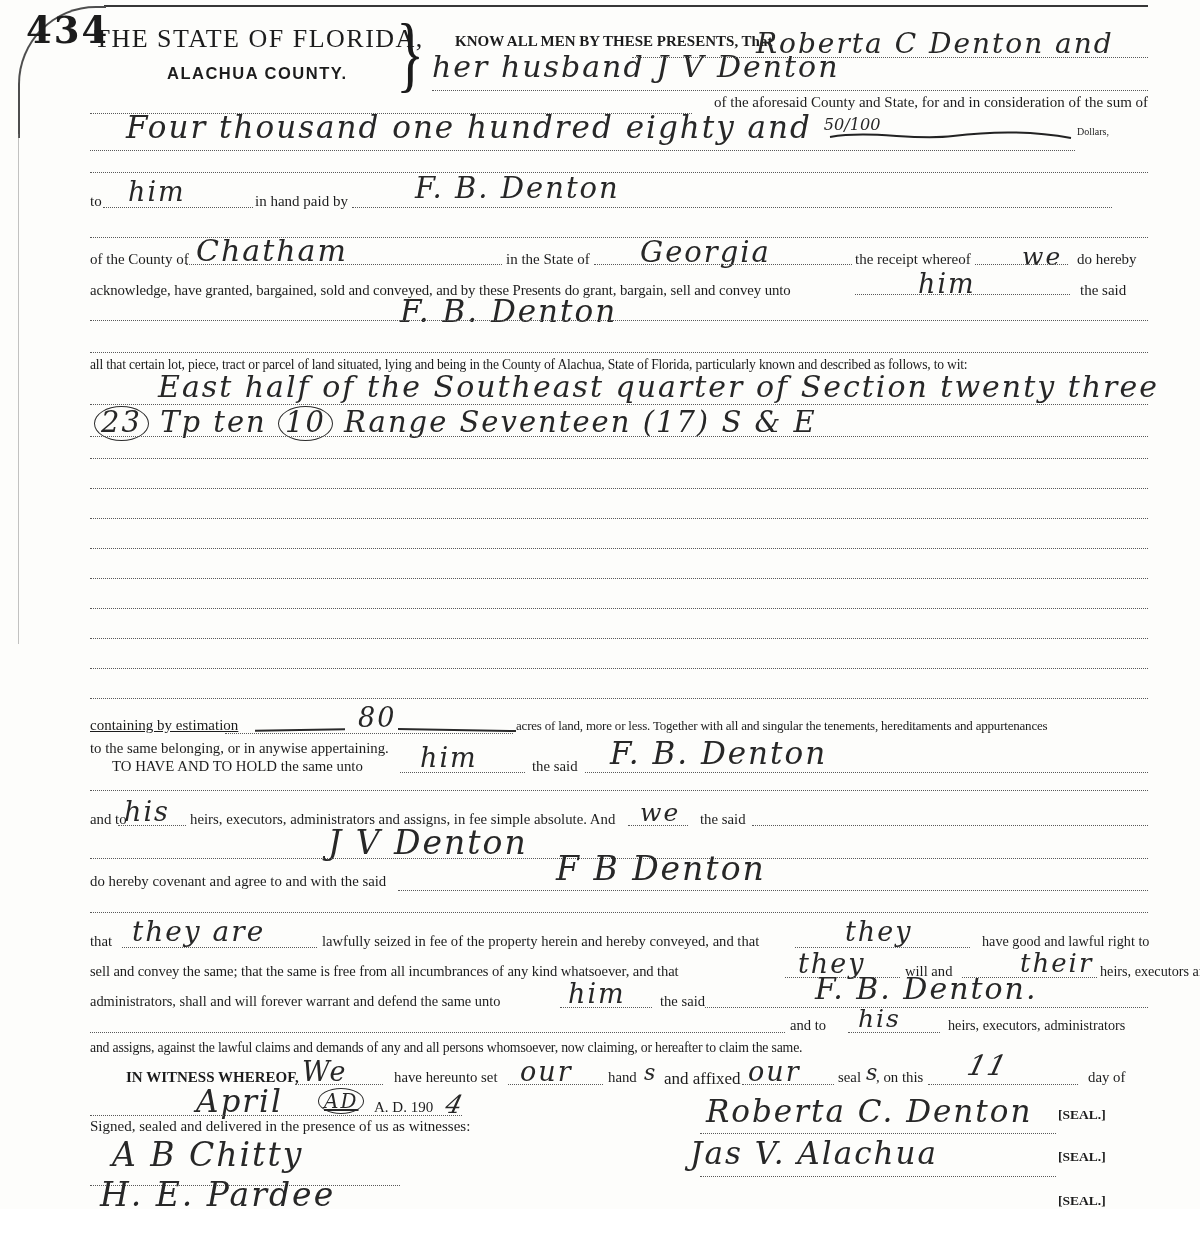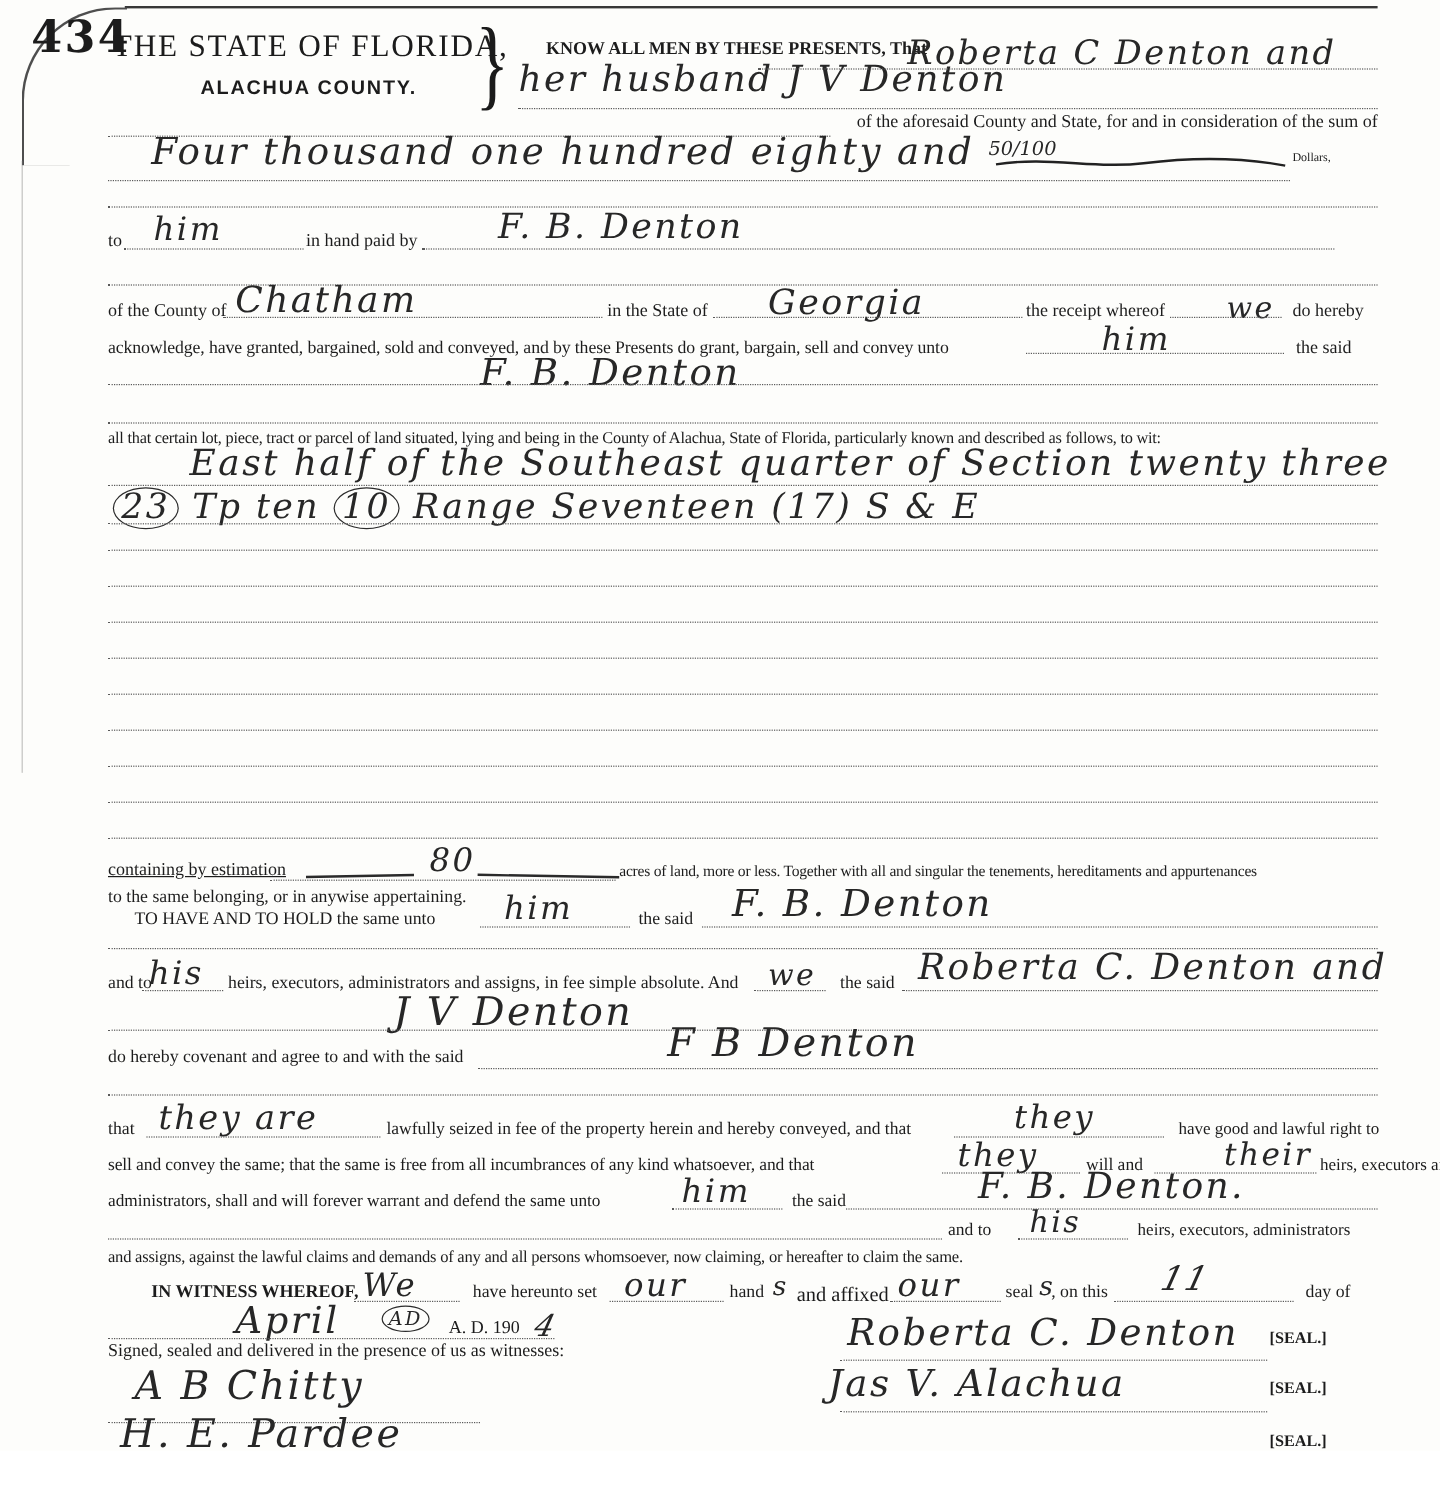--- a/index.html
+++ b/index.html
@@ -117,21 +117,20 @@
   <div class="rule" style="left:585px;top:772px;width:563px;"></div>
   <div class="rule" style="left:90px;top:790px;width:1058px;"></div>
 
   <div class="p" style="left:90px;top:812px;font-size:14.8px;">and to</div>
   <div class="hw" style="left:124px;top:798px;font-size:27px;">his</div>
   <div class="rule" style="left:118px;top:825px;width:68px;"></div>
   <div class="p" style="left:190px;top:812px;font-size:14.8px;">heirs, executors, administrators and assigns, in fee simple absolute.  And</div>
   <div class="hw" style="left:640px;top:800px;font-size:25px;">we</div>
   <div class="rule" style="left:628px;top:825px;width:60px;"></div>
   <div class="p" style="left:700px;top:812px;font-size:14.8px;">the said</div>
-  <div class="hw" style="left:765px;top:792px;font-size:30px;">Roberta C. Denton and</div>
   <div class="rule" style="left:752px;top:825px;width:396px;"></div>
   <div class="hw" style="left:328px;top:826px;font-size:33px;">J V Denton</div>
   <div class="rule" style="left:90px;top:858px;width:1058px;"></div>
   <div class="p" style="left:90px;top:874px;font-size:14.8px;">do hereby covenant and agree to and with the said</div>
   <div class="hw" style="left:556px;top:852px;font-size:33px;">F B Denton</div>
   <div class="rule" style="left:398px;top:890px;width:750px;"></div>
   <div class="rule" style="left:90px;top:912px;width:1058px;"></div>
 
   <div class="p" style="left:90px;top:934px;font-size:14.8px;">that</div>
   <div class="hw" style="left:132px;top:918px;font-size:28px;">they are</div>
@@ -175,21 +174,21 @@
   <div class="hw" style="left:748px;top:1058px;font-size:27px;">our</div>
   <div class="rule" style="left:742px;top:1084px;width:92px;"></div>
   <div class="p" style="left:838px;top:1070px;font-size:14.8px;">seal</div>
   <div class="hw" style="left:866px;top:1062px;font-size:22px;">s</div>
   <div class="p" style="left:876px;top:1070px;font-size:14.8px;">, on this</div>
   <div class="hw skew" style="left:968px;top:1052px;font-size:28px;">11</div>
   <div class="rule" style="left:928px;top:1084px;width:150px;"></div>
   <div class="p" style="left:1088px;top:1070px;font-size:14.8px;">day of</div>
 
   <div class="hw" style="left:196px;top:1086px;font-size:31px;">April</div>
-  <div class="hw" style="left:318px;top:1088px;font-size:16px;border:1.6px solid #2b2b2b;border-radius:50%;padding:2px 5px;">AD</div>
+  <div class="hw" style="left:318px;top:1088px;font-size:20px;border:1.6px solid #2b2b2b;border-radius:50%;padding:2px 5px;text-decoration:underline;">AD</div>
   <div class="rule" style="left:90px;top:1115px;width:372px;"></div>
   <div class="p" style="left:374px;top:1100px;font-size:15px;">A. D. 190</div>
   <div class="hw skew" style="left:446px;top:1092px;font-size:25px;">4</div>
   <div class="p" style="left:90px;top:1119px;font-size:15px;">Signed, sealed and delivered in the presence of us as witnesses:</div>
 
   <div class="hw" style="left:112px;top:1138px;font-size:33px;">A B Chitty</div>
   <div class="rule" style="left:90px;top:1185px;width:310px;"></div>
   <div class="hw" style="left:100px;top:1178px;font-size:33px;">H. E. Pardee</div>
   <div class="rule" style="left:90px;top:1222px;width:310px;"></div>
 

